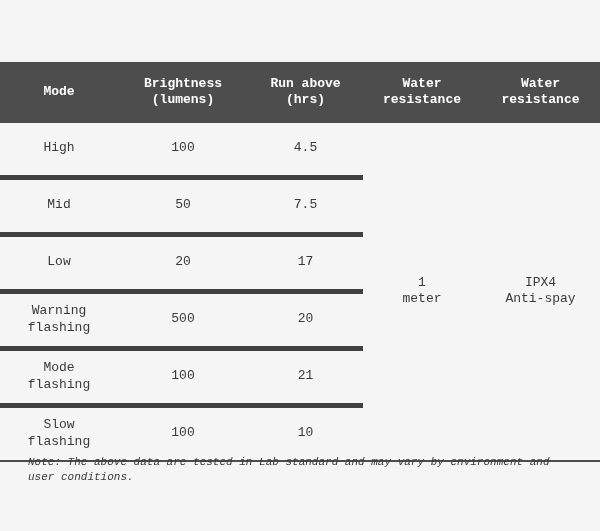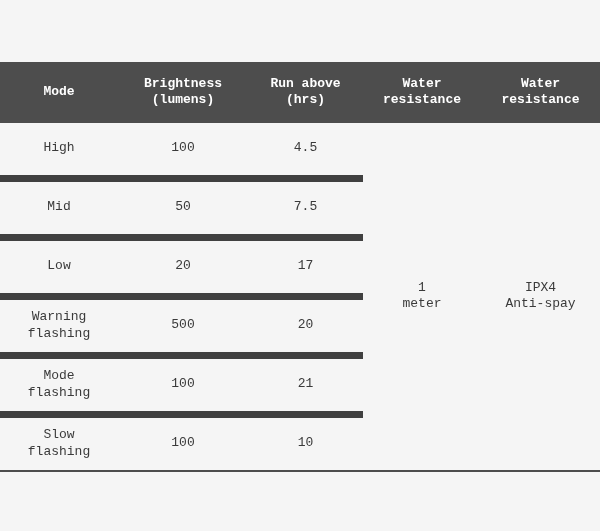--- a/index.html
+++ b/index.html
@@ -43,21 +43,21 @@
   }
   table.spec tbody td {
     font-size: 13px;
     color: #3a3a3a;
     text-align: center;
     vertical-align: middle;
     line-height: 1.25;
     padding: 0 4px;
     height: 52px;
     background: #f5f5f5;
-    border-bottom: 7px solid #404040;
+    border-bottom: 5px solid #404040;
   }
   table.spec tbody tr:last-child td {
     border-bottom: 2px solid #4d4d4d;
   }
   td.merged {
     border-bottom: 2px solid #4d4d4d !important;
     font-size: 13px;
     line-height: 1.5;
   }
   col.c-mode { width: 118px; }
@@ -163,14 +163,15 @@
         <td>
           <span>Slow</span><br>
           <span>flashing</span>
         </td>
         <td>100</td>
         <td>10</td>
       </tr>
     </tbody>
   </table>
 
+  <div class="note">Note: The above data are tested in Lab standard and may vary by environment and user conditions.</div>
 
 </div>
 
 </body></html>

